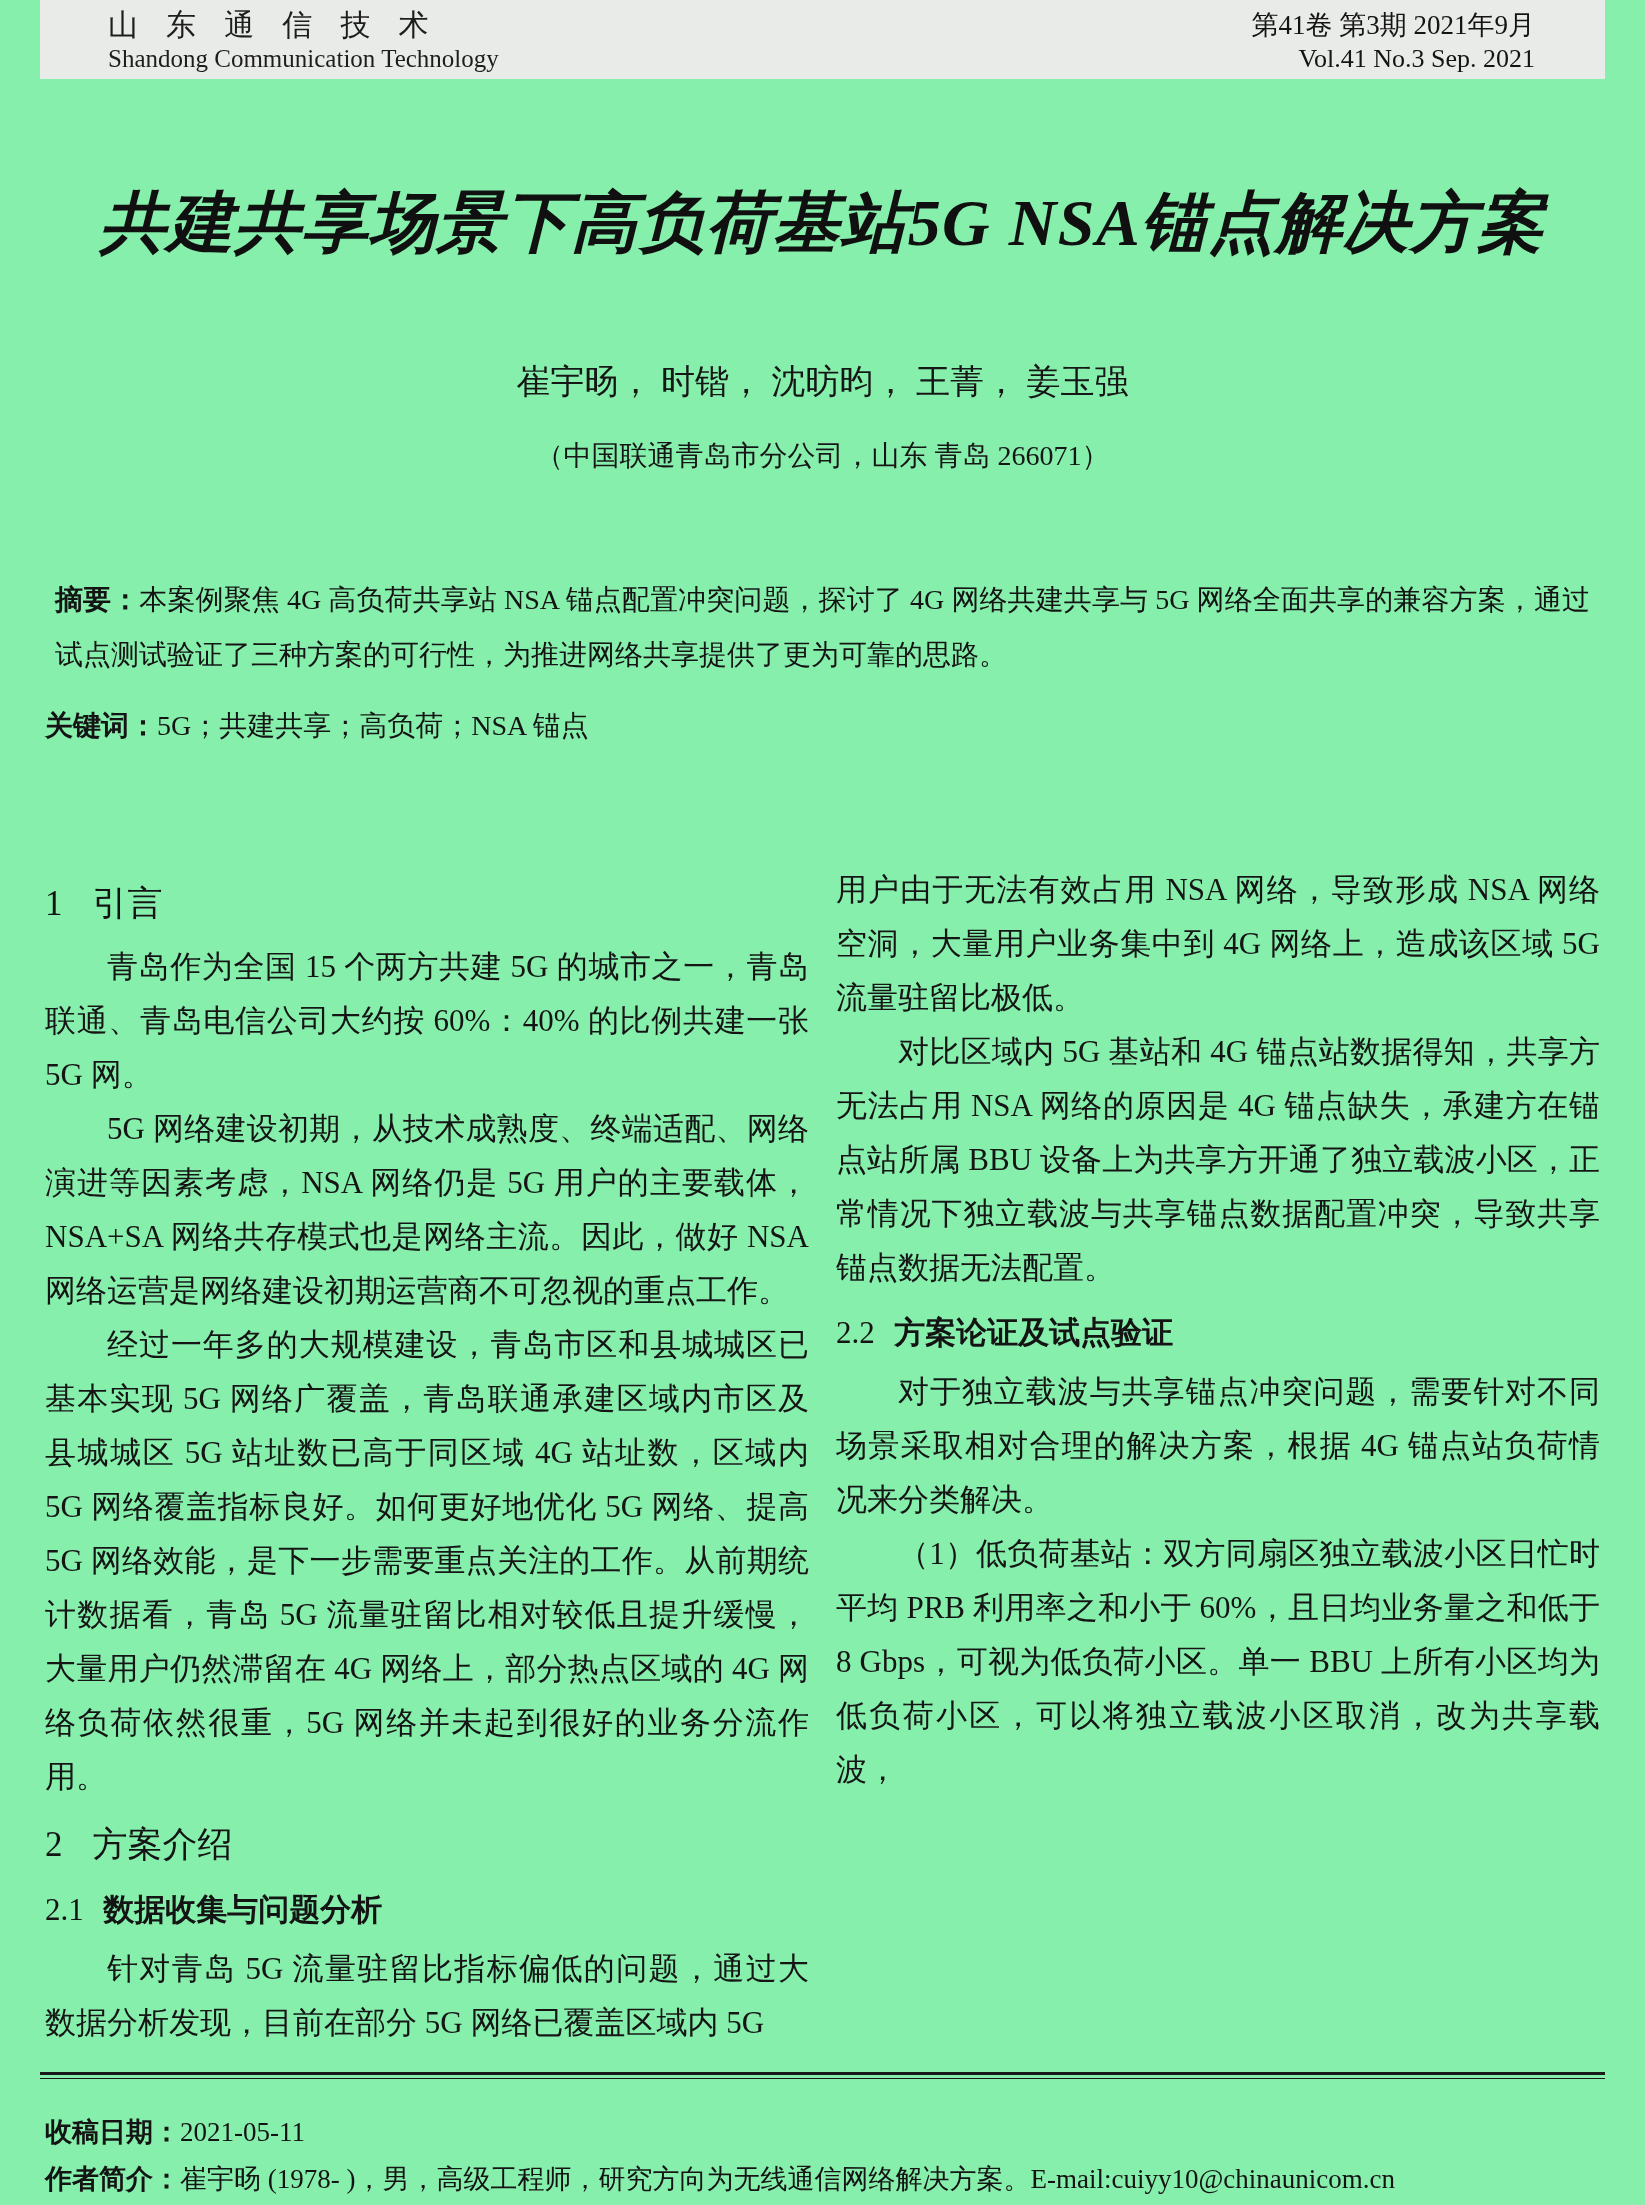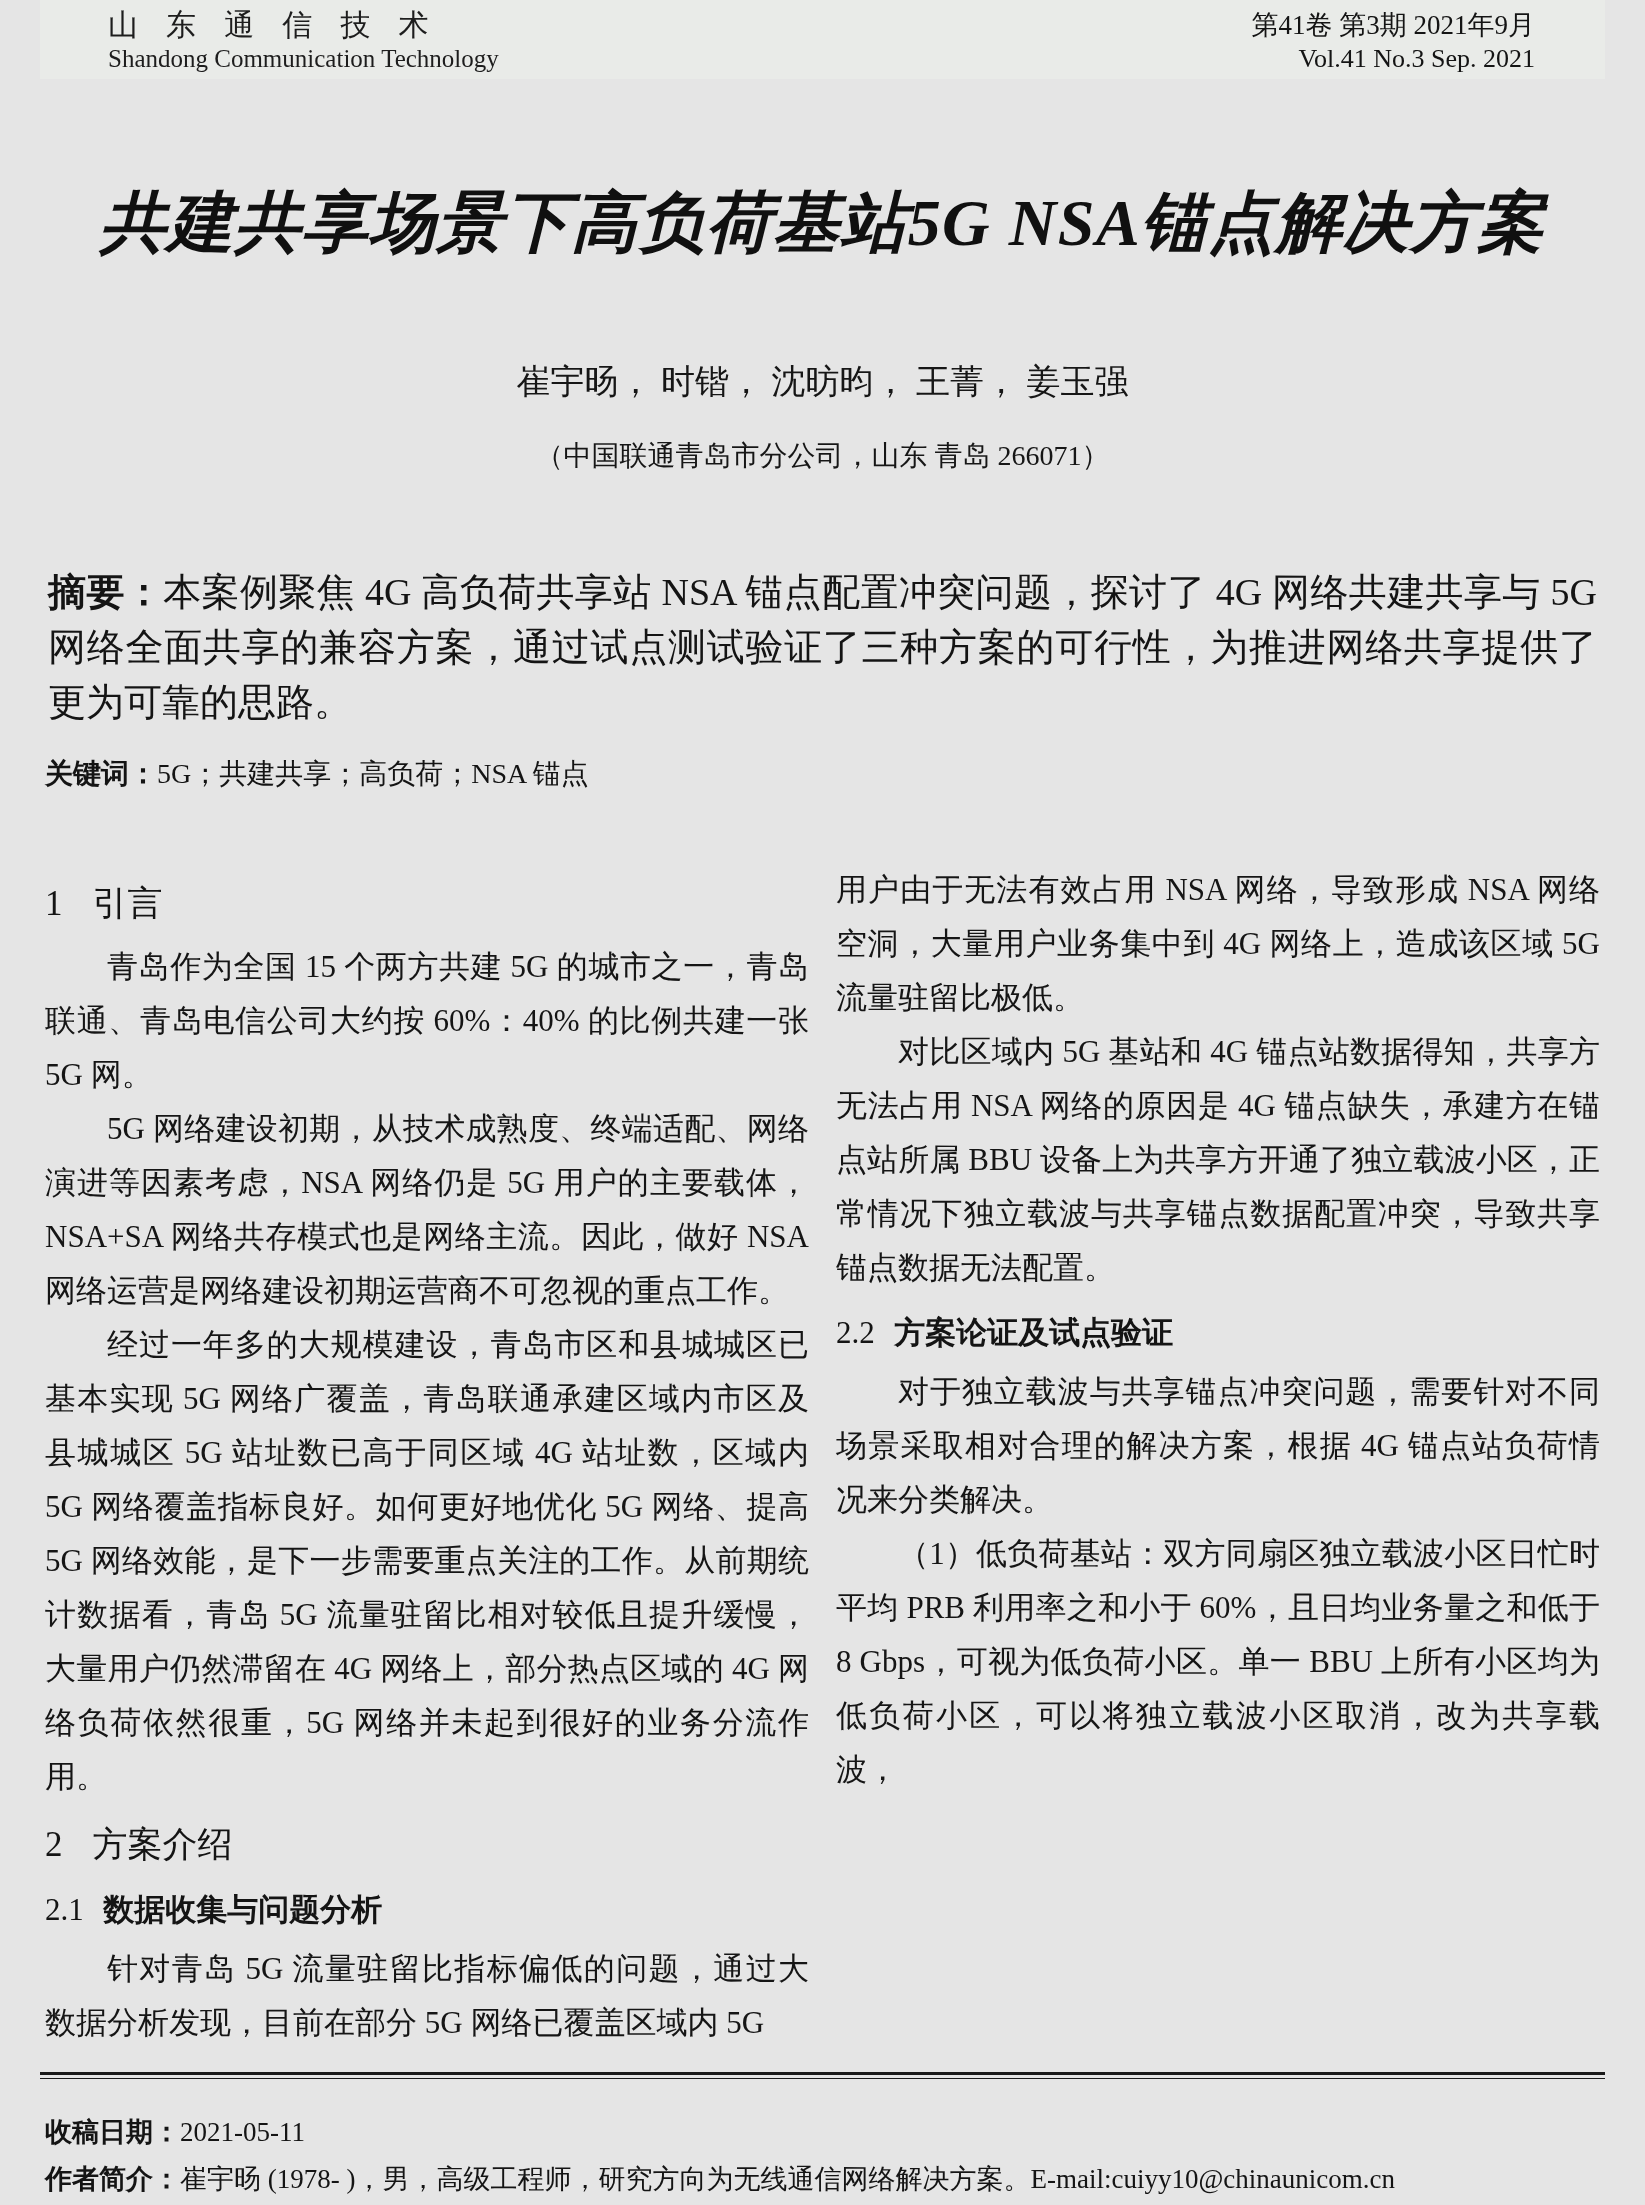--- a/index.html
+++ b/index.html
@@ -1,20 +1,20 @@
 <!DOCTYPE html>
 <html style="font-size:10.3px"><head>
 <meta charset="utf-8">
 <style>
   html,body { margin:0; padding:0; }
   body { background:#ffffff; }
   .page {
     position:relative;
     width:1645px; height:2205px;
-    background:#e5e5e5;
+    background:#86efac;
     color:#141414;
     font-family:"Liberation Serif","DejaVu Serif",serif;
     overflow:hidden;
   }
 
   
   .header-bar {
     position:absolute; top:0; left:40px; right:40px; height:79px;
     background:#e9ebe8;
   }
@@ -38,21 +38,21 @@
     position:absolute; top:359px; left:45px; right:45px;
     text-align:center; font-size:34px; color:#161616;
   }
   .affiliation {
     position:absolute; top:437px; left:45px; right:45px;
     text-align:center; font-size:28px; color:#161616;
   }
 
   
   .abstract-block { position:absolute; top:562px; left:45px; width:1555px; }
-  .abstract-p { margin:3px; font-size:38px; line-height:55px; text-align:justify; }
+  .abstract-p { margin:10px; font-size:28px; line-height:55px; text-align:justify; }
   .kw-p { margin:15.5px 0 0 0; font-size:28px; line-height:55px; text-align:justify; }
   .lbl { font-family:"Liberation Sans","DejaVu Sans",sans-serif; font-weight:700; }
 
   
   .columns {
     position:absolute; top:863px; left:45px; width:1555px; height:1190px;
     display:flex; gap:27px; overflow:hidden;
   }
   .col { width:764px; }
   .body-p {

